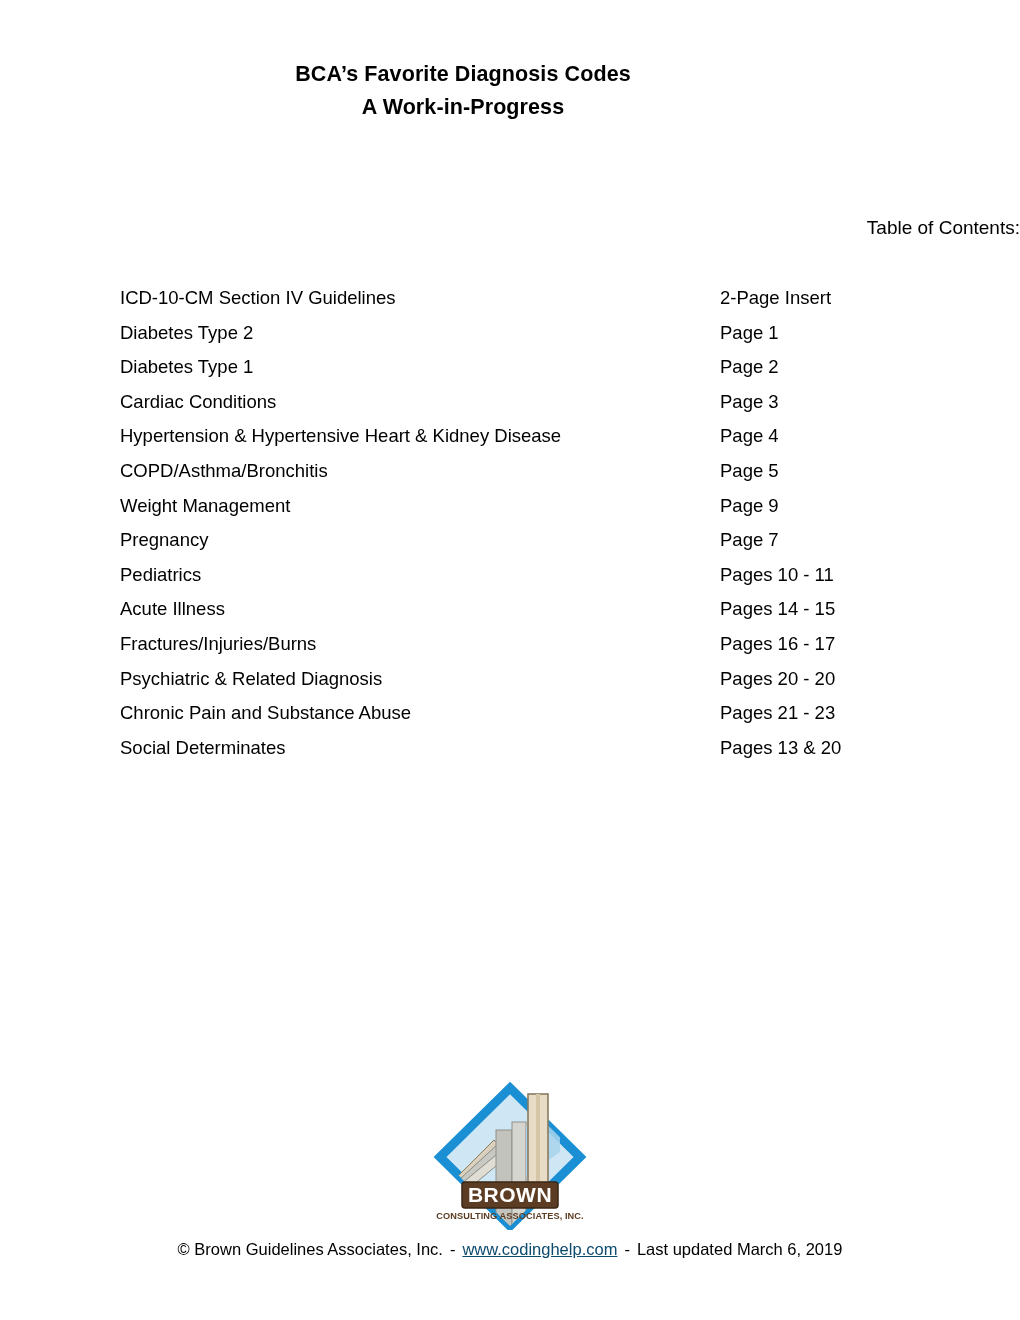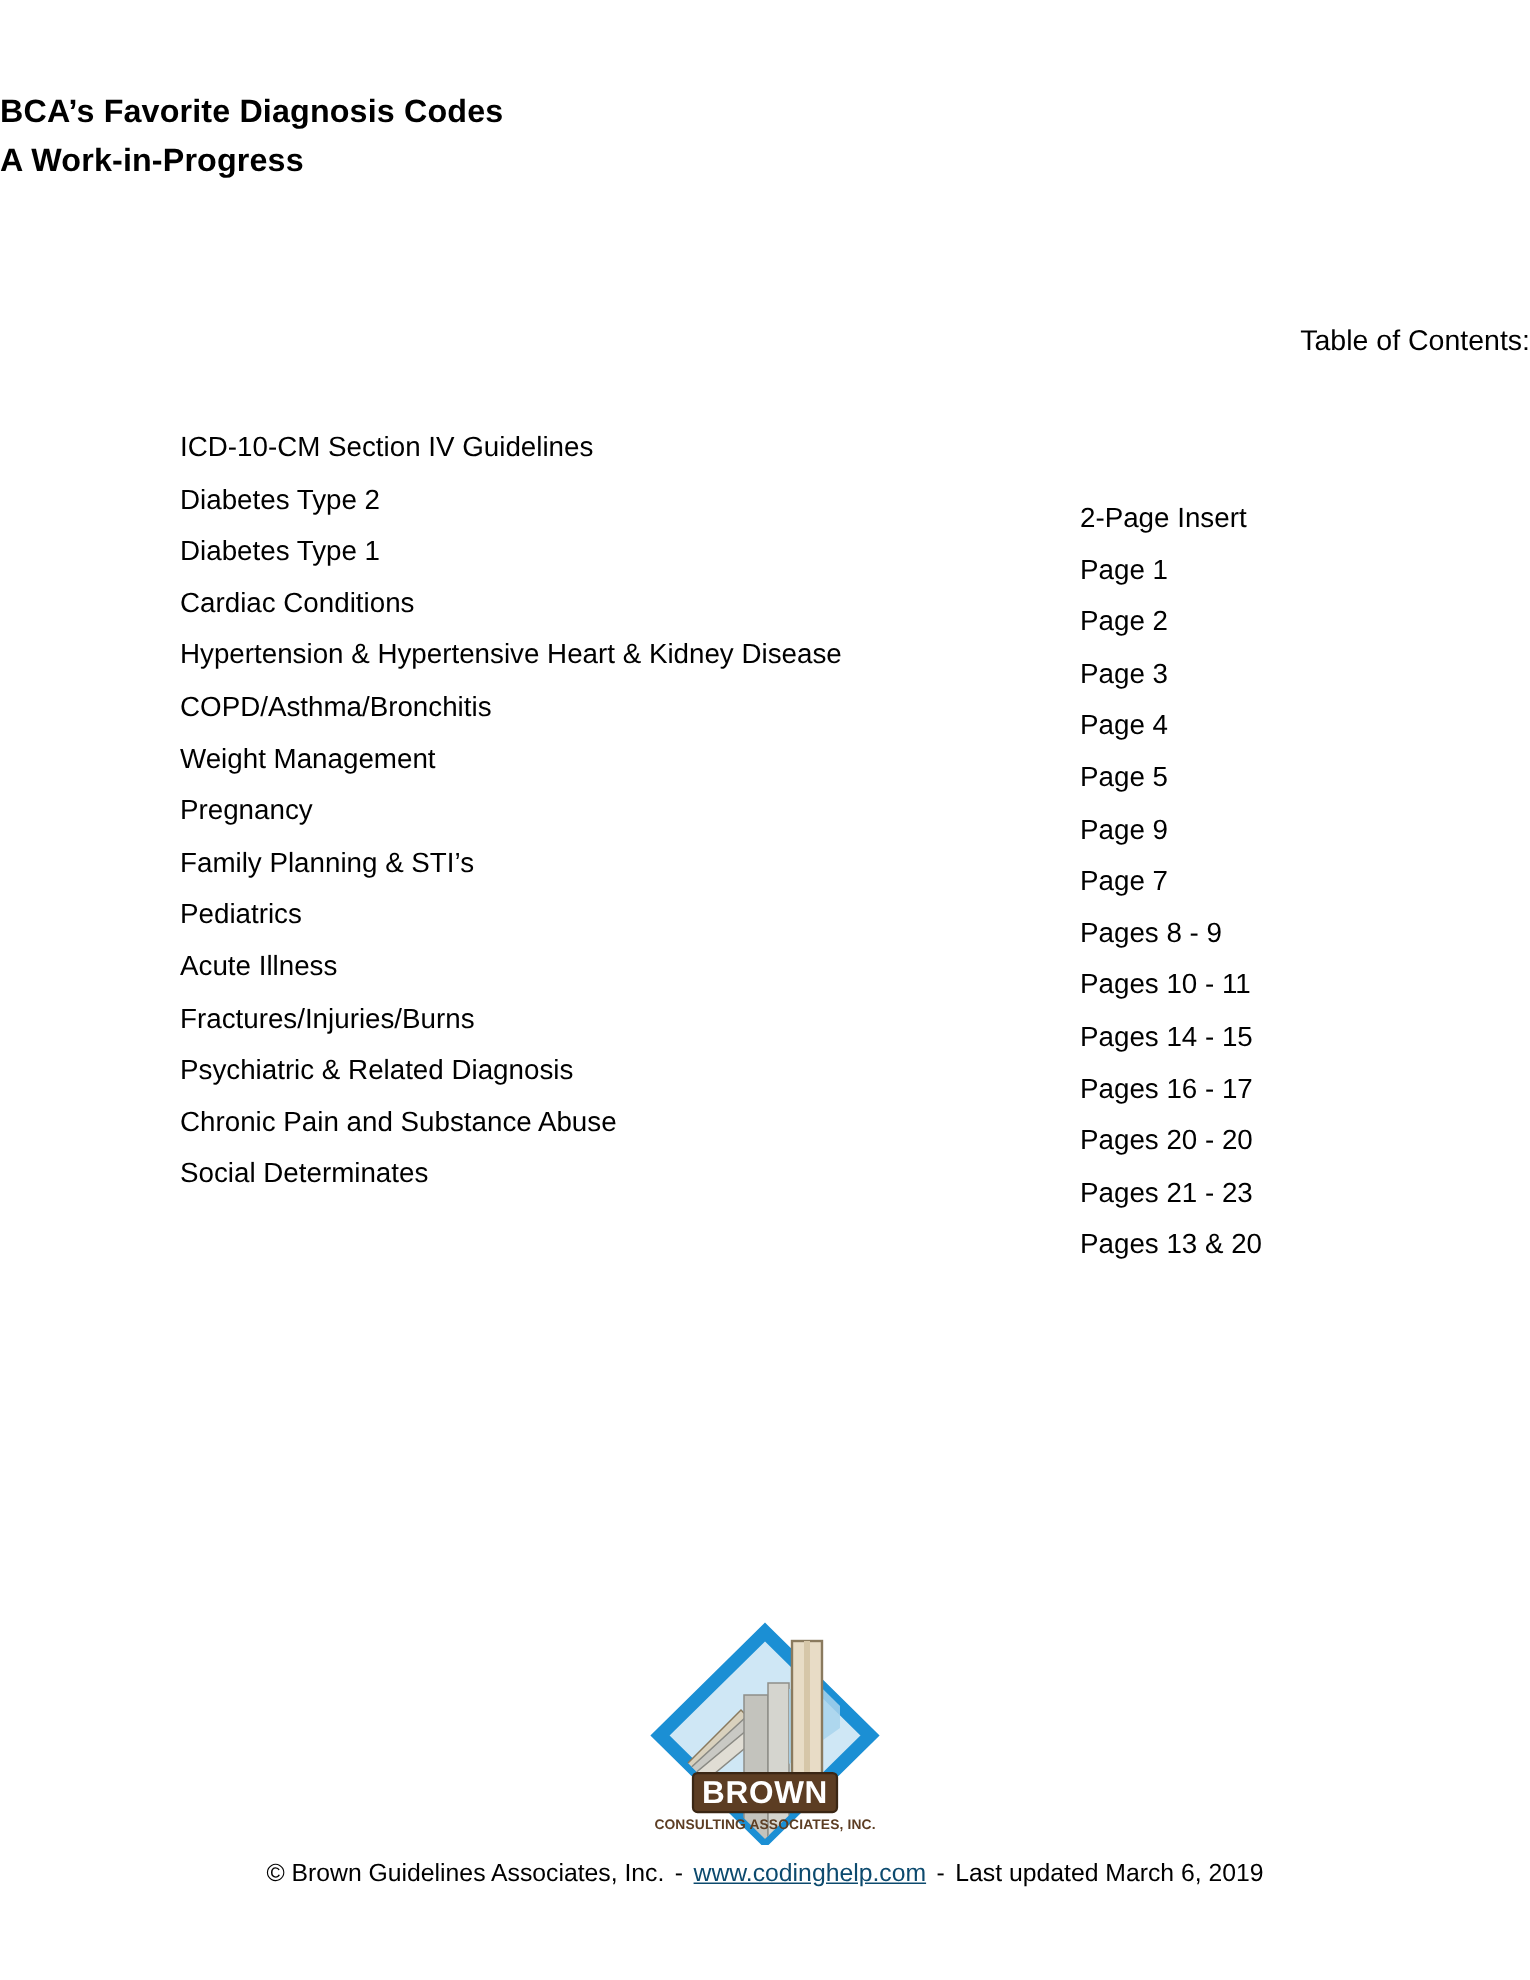--- a/index.html
+++ b/index.html
@@ -15,21 +15,21 @@
     color: #000000;
     overflow: hidden;
   }
 
   
   .doc-title {
     position: absolute;
     left: 0;
     top: 58px;
     width: 926px;
-    text-align: left;
+    text-align: center;
     font-size: 21.5px;
     font-weight: bold;
     line-height: 33px;
     letter-spacing: 0.1px;
   }
   .doc-title .line {
     display: block;
   }
 
   
@@ -60,21 +60,20 @@
   }
   .toc-label {
     position: absolute;
     left: 0;
     top: 0;
   }
   .toc-page {
     position: absolute;
     left: 600px;
     top: 0;
-    margin-top: 47px;
   }
 
   
   .logo-wrap {
     position: absolute;
     left: 428px;
     top: 1078px;
     width: 164px;
     height: 152px;
   }
@@ -144,24 +143,20 @@
       <span class="toc-label">COPD/Asthma/Bronchitis</span>
       <span class="toc-page">Page 5</span>
     </div>
     <div class="toc-row">
       <span class="toc-label">Weight Management</span>
       <span class="toc-page">Page 9</span>
     </div>
     <div class="toc-row">
       <span class="toc-label">Pregnancy</span>
       <span class="toc-page">Page 7</span>
-    </div>
-    <div class="toc-row">
-      <span class="toc-label">Family Planning &amp; STI’s</span>
-      <span class="toc-page">Pages 8 - 9</span>
     </div>
     <div class="toc-row">
       <span class="toc-label">Pediatrics</span>
       <span class="toc-page">Pages 10 - 11</span>
     </div>
     <div class="toc-row">
       <span class="toc-label">Acute Illness</span>
       <span class="toc-page">Pages 14 - 15</span>
     </div>
     <div class="toc-row">

